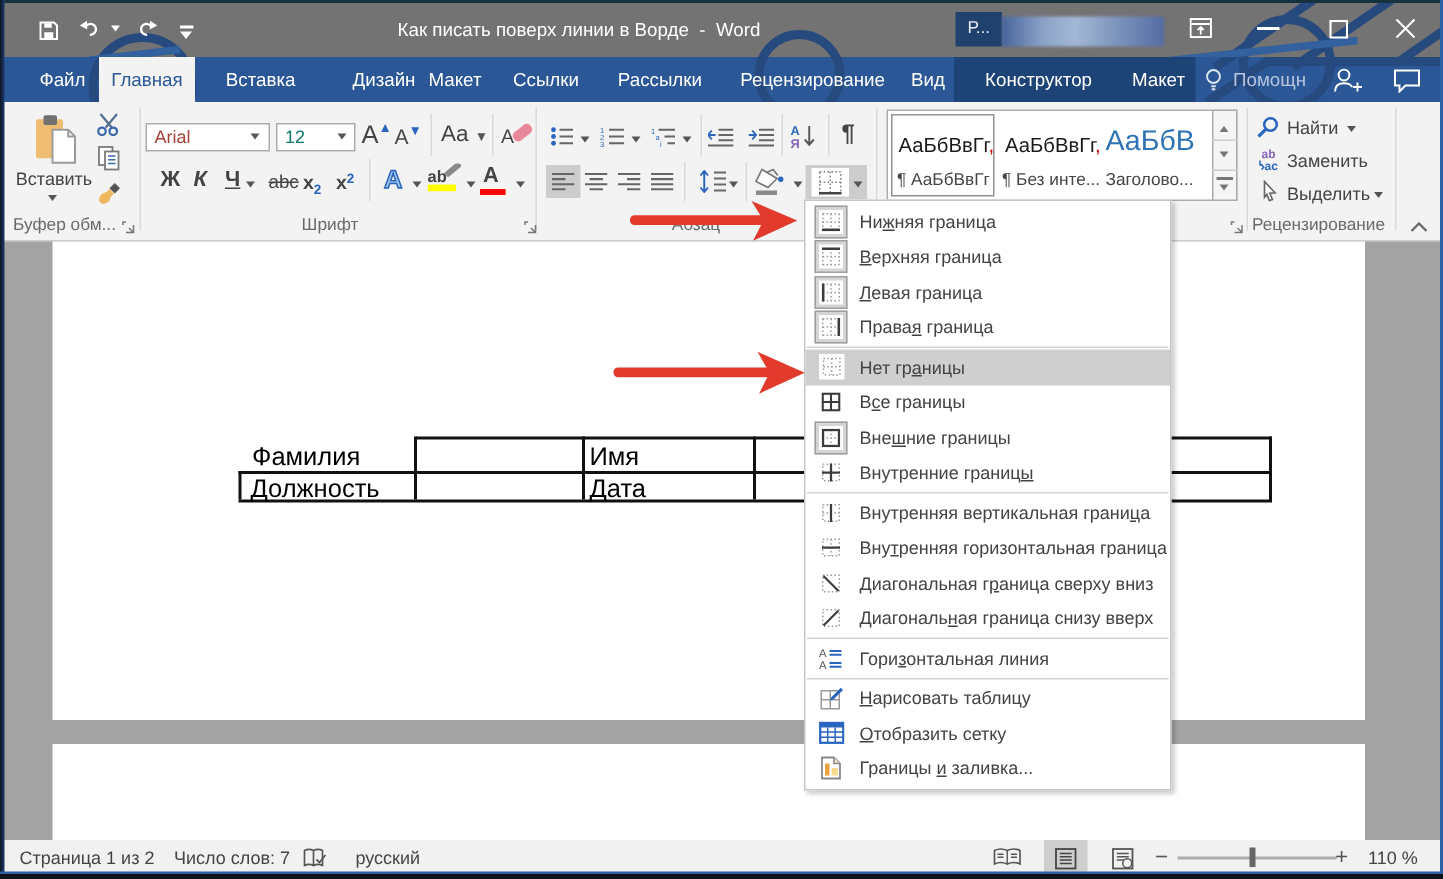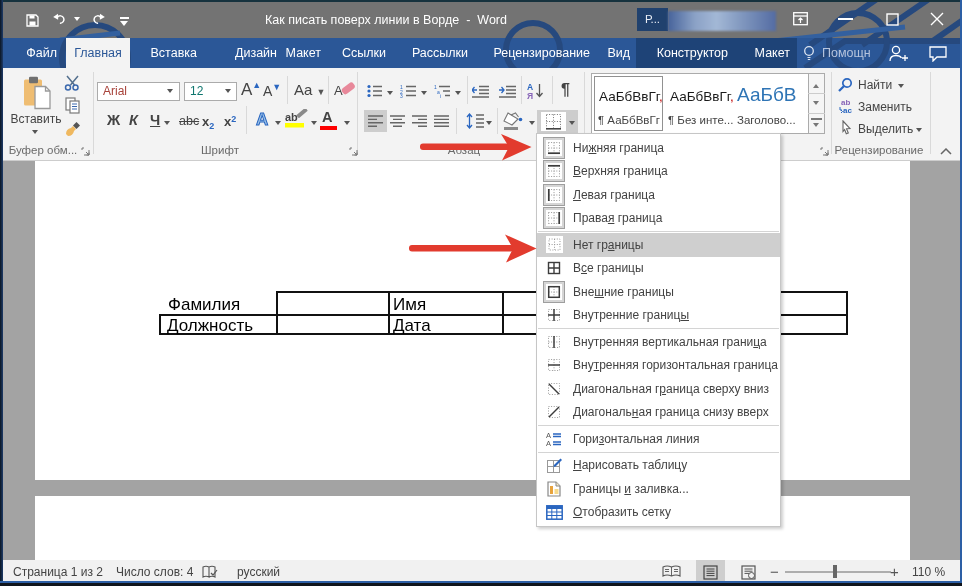--- a/index.html
+++ b/index.html
@@ -489,43 +489,43 @@
         <svg width="17" height="17" viewBox="0 0 17 17">
           <rect x="1.5" y="3.5" width="12" height="12" fill="none" stroke="#999"></rect>
           <path d="M1.5 9.5 h12 M7.5 3.5 v12" stroke="#999" stroke-width="1"></path>
           <path d="M8 8 L14.5 1.5 L16 3 L9.5 9.5 L7.5 10 z" fill="#2a66c0"></path>
         </svg>
       </span>
       <span class="txt"><u>Н</u>арисовать таблицу</span>
     </div>
 <div class="mi">
       <span class="ic">
+        <svg width="17" height="15" viewBox="0 0 17 15">
+          <rect x="0.8" y="0.8" width="15.4" height="13.4" fill="none" stroke="#2a66c0" stroke-width="1.5"></rect>
+          <rect x="1" y="1" width="15" height="3" fill="#2a66c0"></rect>
+          <path d="M1 7 H16 M1 10.5 H16 M5.8 4 V14 M10.8 4 V14" stroke="#2a66c0" stroke-width="1"></path>
+        </svg>
+      </span>
+      <span class="txt"><u>О</u>тобразить сетку</span>
+    </div>
+<div class="mi">
+      <span class="ic">
         <svg width="14" height="16" viewBox="0 0 14 16">
           <path d="M1 1 h8 l4 4 v10 h-12 z" fill="#fff" stroke="#888" stroke-width="1.2"></path>
           <path d="M9 1 v4 h4" fill="#f6e8c6" stroke="#888" stroke-width="1"></path>
           <rect x="3" y="5" width="3" height="8" fill="#e8a33d"></rect>
           <rect x="7.5" y="8" width="4" height="5" fill="#f6d98a"></rect>
         </svg>
       </span>
       <span class="txt">Границы <u>и</u> заливка...</span>
     </div>
-<div class="mi">
-      <span class="ic">
-        <svg width="17" height="15" viewBox="0 0 17 15">
-          <rect x="0.8" y="0.8" width="15.4" height="13.4" fill="none" stroke="#2a66c0" stroke-width="1.5"></rect>
-          <rect x="1" y="1" width="15" height="3" fill="#2a66c0"></rect>
-          <path d="M1 7 H16 M1 10.5 H16 M5.8 4 V14 M10.8 4 V14" stroke="#2a66c0" stroke-width="1"></path>
-        </svg>
-      </span>
-      <span class="txt"><u>О</u>тобразить сетку</span>
-    </div>
 </div>
 <div class="abs" id="statusbar">
   <div class="abs" style="left:13px;top:5px;">Страница 1 из 2</div>
-  <div class="abs" style="left:116px;top:5px;">Число слов: 4</div>
+  <div class="abs" style="left:116px;top:5px;">Число слов: 7</div>
   <svg width="17" height="15" style="position:absolute;left:202px;top:5px" viewBox="0 0 17 15">
     <path d="M1 2 Q4 0.5 7 2 L7 12 Q4 10.5 1 12 z M7 2 Q10 0.5 13 2 L13 12 Q10 10.5 7 12" fill="none" stroke="#555" stroke-width="1.1"></path>
     <path d="M9 8 l2 2 l4 -5" fill="none" stroke="#555" stroke-width="1.2"></path>
   </svg>
   <div class="abs" style="left:237px;top:5px;">русский</div>
   <svg width="19" height="14" style="position:absolute;left:662px;top:5px" viewBox="0 0 19 14">
     <path d="M1 2 Q5 0 9.5 2 Q14 0 18 2 L18 11 Q14 9 9.5 11 Q5 9 1 11 z" fill="none" stroke="#555" stroke-width="1.1"></path>
     <path d="M9.5 2 V11 M3 4.5 h4 M3 6.5 h4 M12 4.5 h4 M12 6.5 h4" stroke="#555" stroke-width="0.9"></path>
   </svg>
   <div class="abs" style="left:696px;top:0px;width:29px;height:24px;background:#cecece;"></div>

